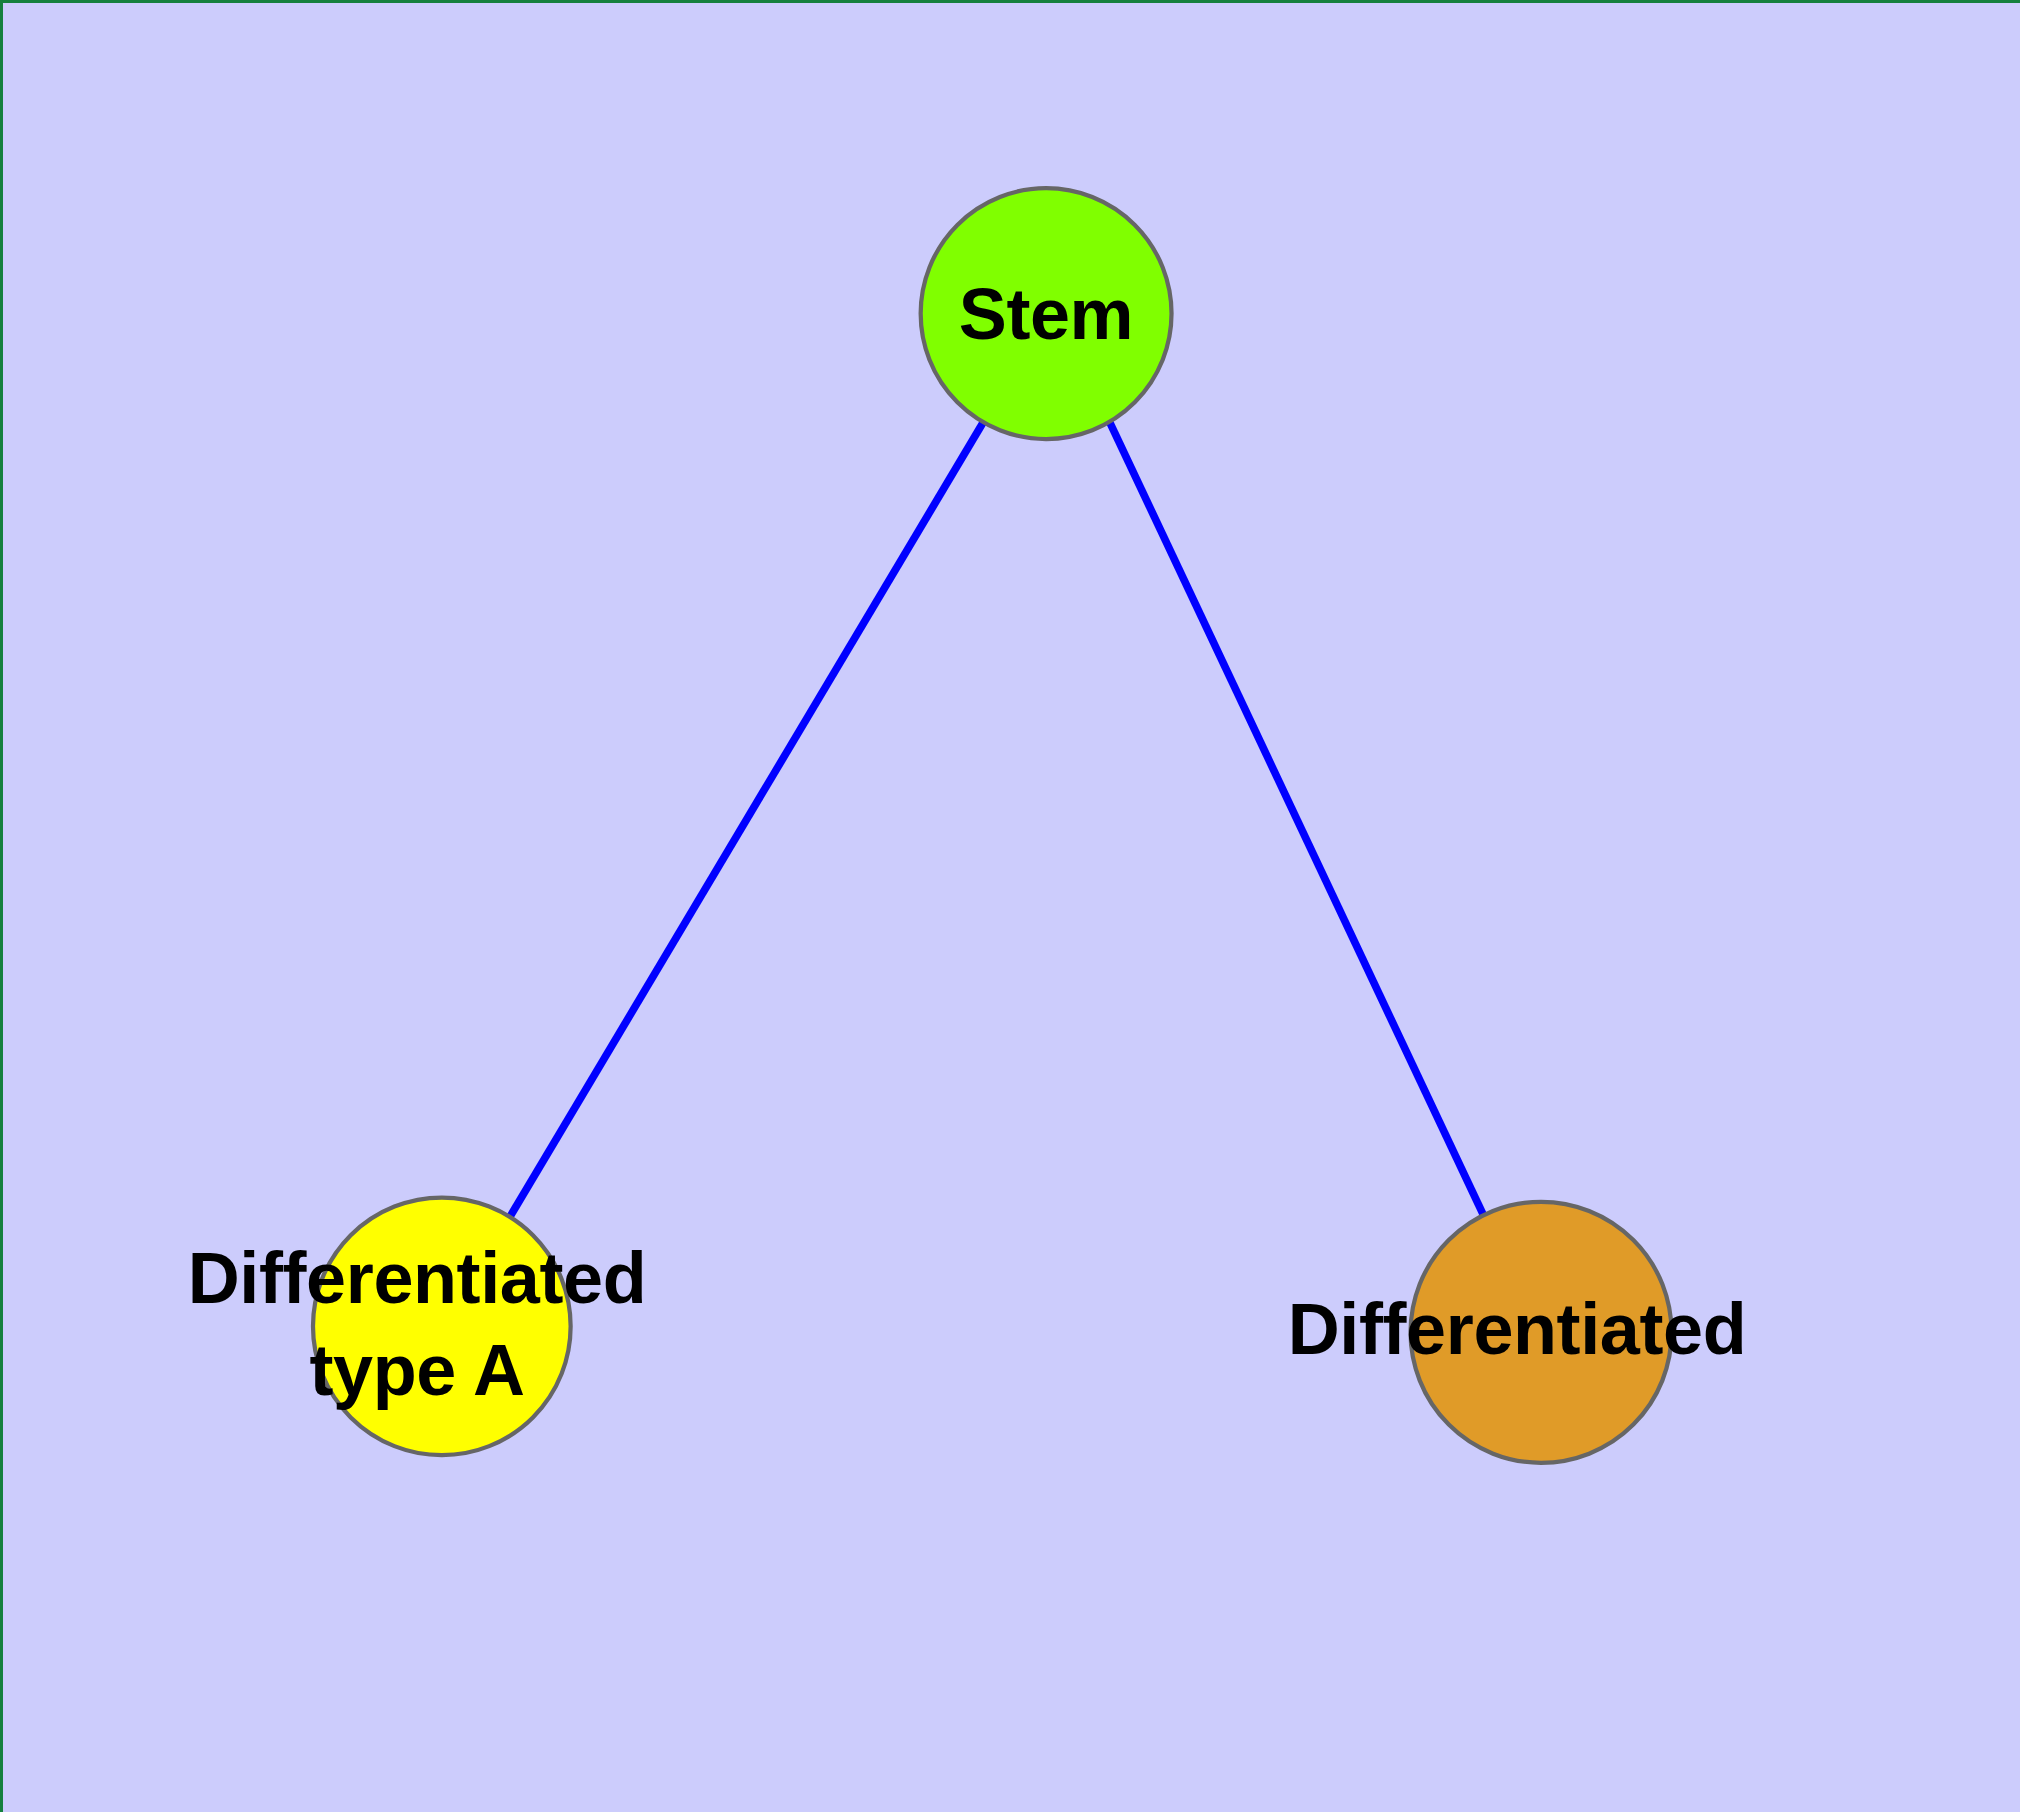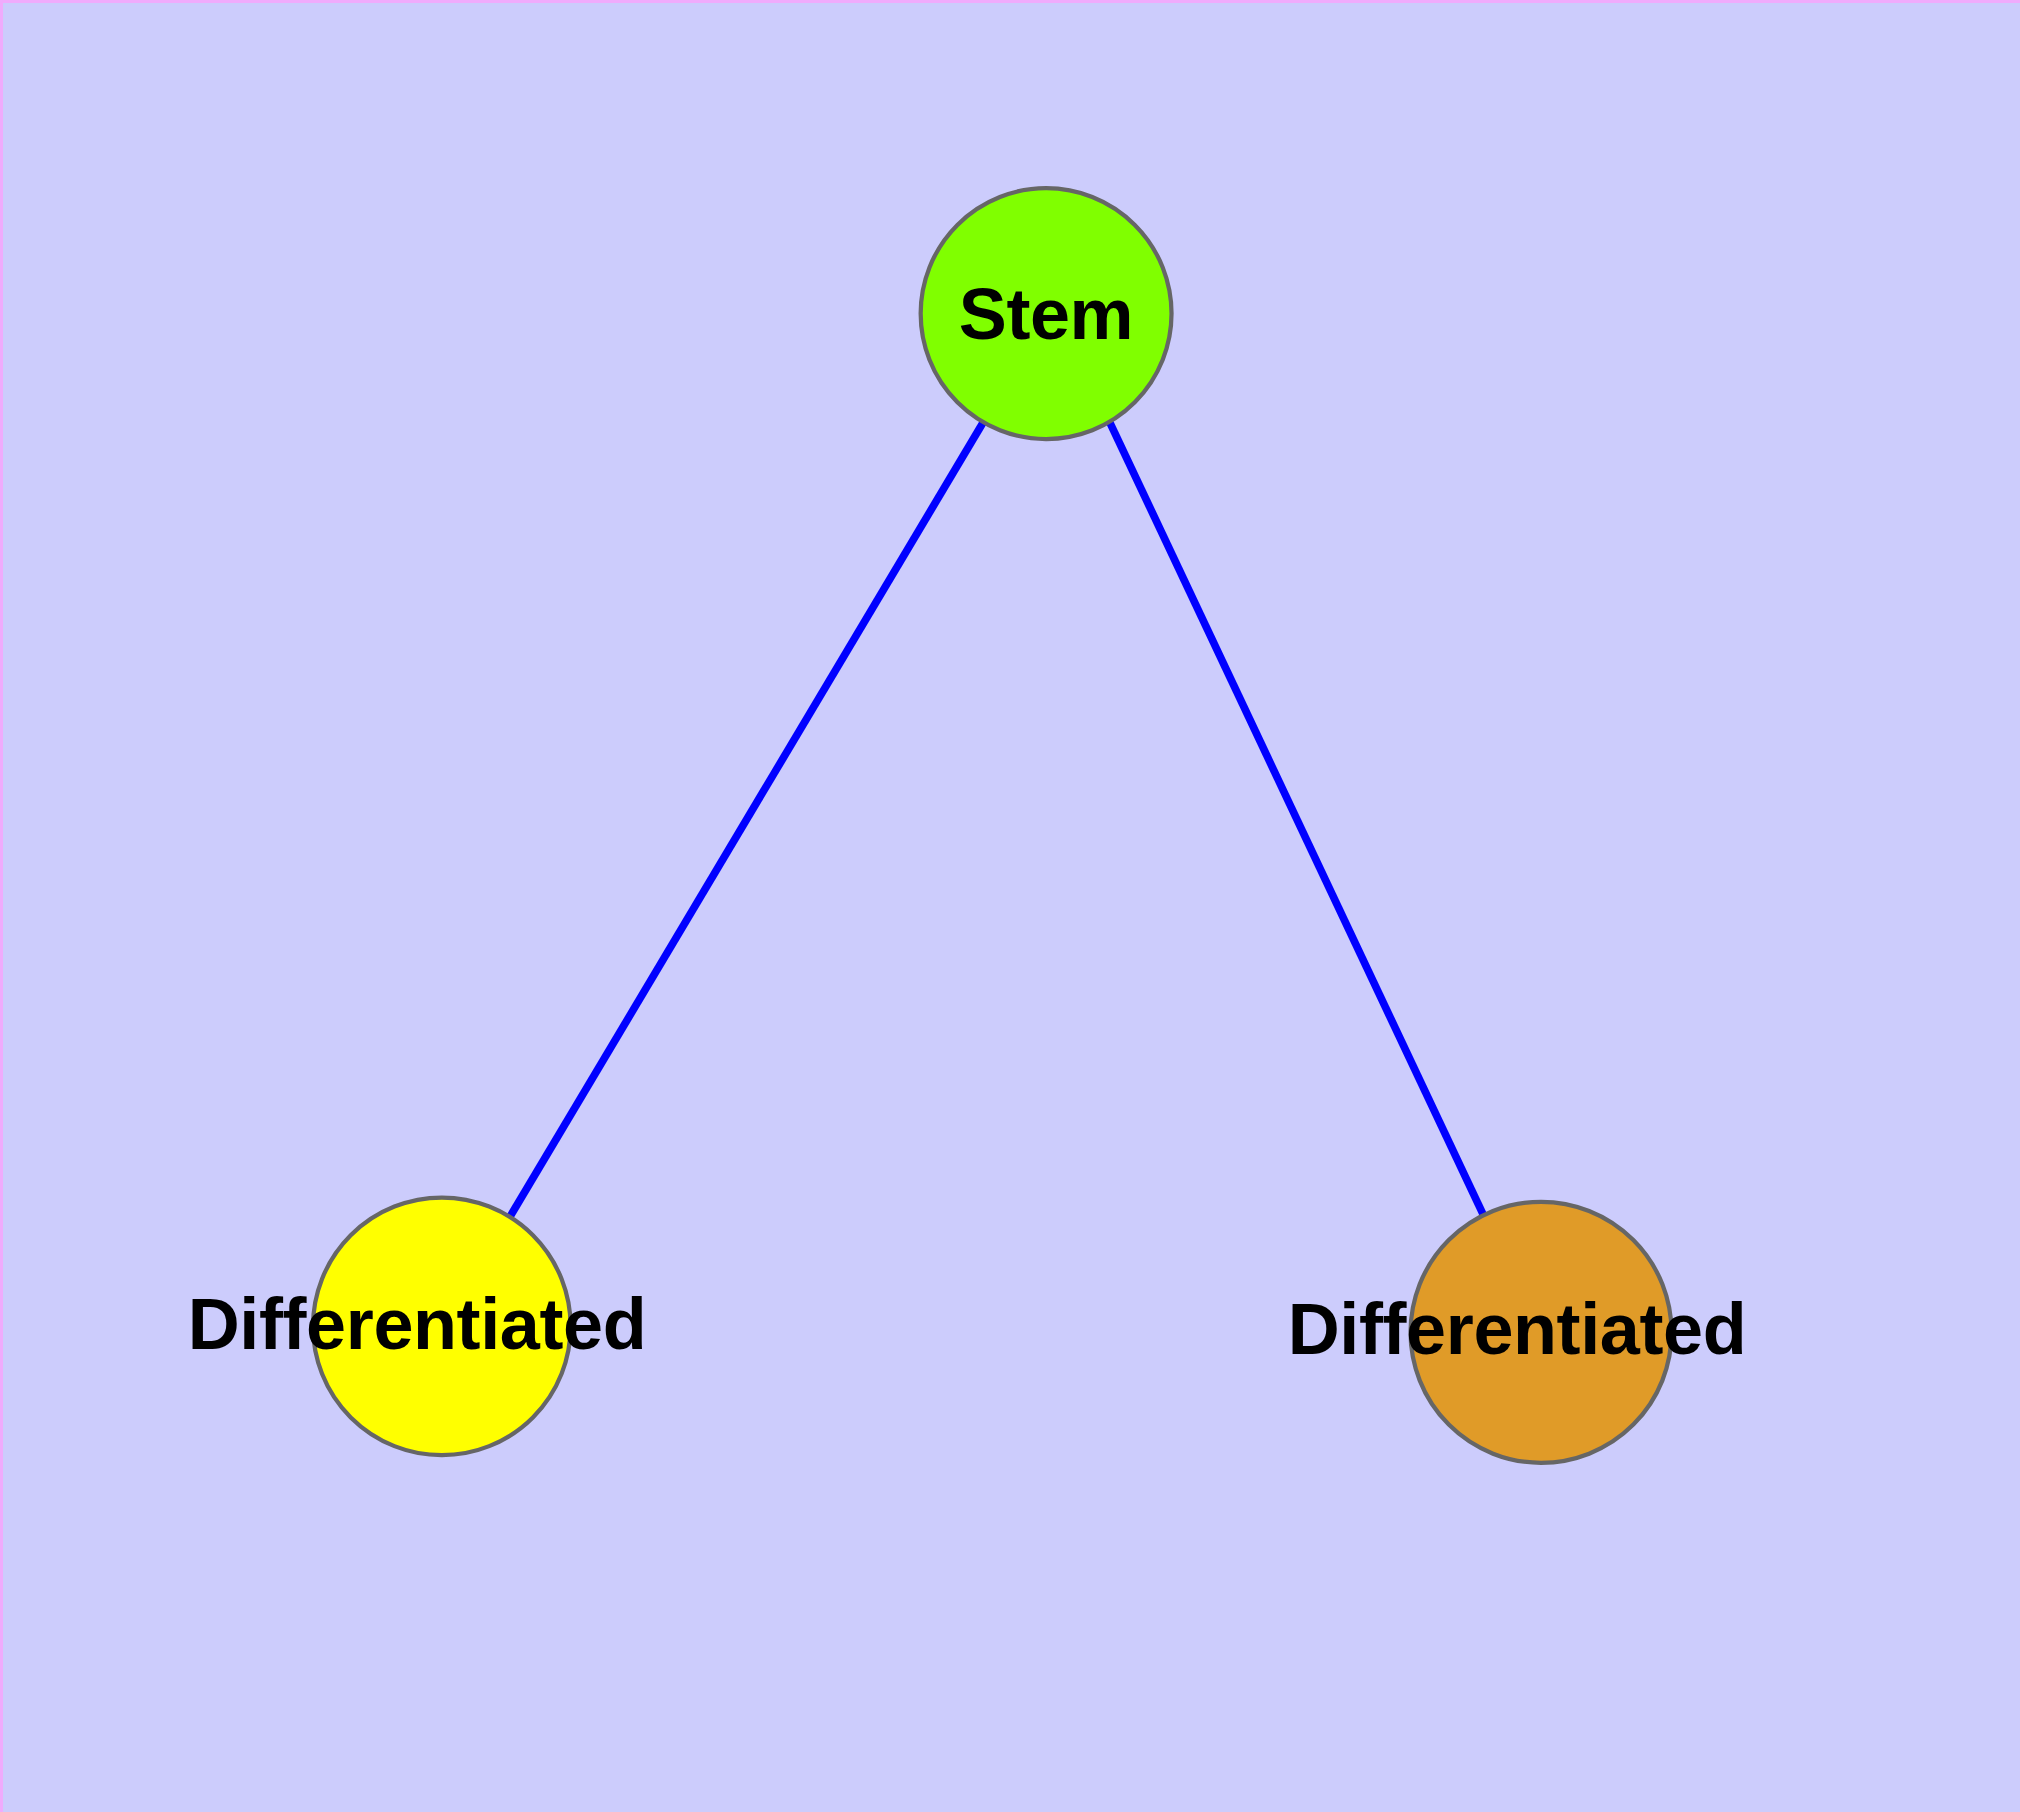--- a/index.html
+++ b/index.html
@@ -5,21 +5,21 @@
   html, body {
     margin: 0;
     padding: 0;
     background: #ffffff;
   }
   #stage {
     position: relative;
     width: 2021px;
     height: 1812px;
     overflow: hidden;
-    background: #f0abfc;
+    background: #15803d;
     font-family: "Liberation Sans", sans-serif;
   }
   #canvas-bg {
     position: absolute;
     left: 3.4px;
     top: 3.4px;
     width: 2017px;
     height: 1809px;
     background: #ccccfc;
   }
@@ -65,20 +65,21 @@
       <circle cx="1818" cy="1572" r="154" fill="#e09b28" stroke="#666666" stroke-width="5"></circle>
     </g>
   </svg>
 
   <div class="node-label" style="left: 1046px; top: 314px; color: rgb(0, 0, 0);">
     <span class="lbl-line">Stem</span>
   </div>
 
   <div class="node-label" style="left: 417px; top: 1324px; color: rgb(0, 0, 0);">
     <span class="lbl-line">Differentiated</span>
+    <span class="lbl-line">type A</span>
   </div>
 
   <div class="node-label" style="left: 1517px; top: 1329px; color: rgb(0, 0, 0);">
     <span class="lbl-line">Differentiated</span>
   </div>
 
 </div>
 
 
 </body></html>

